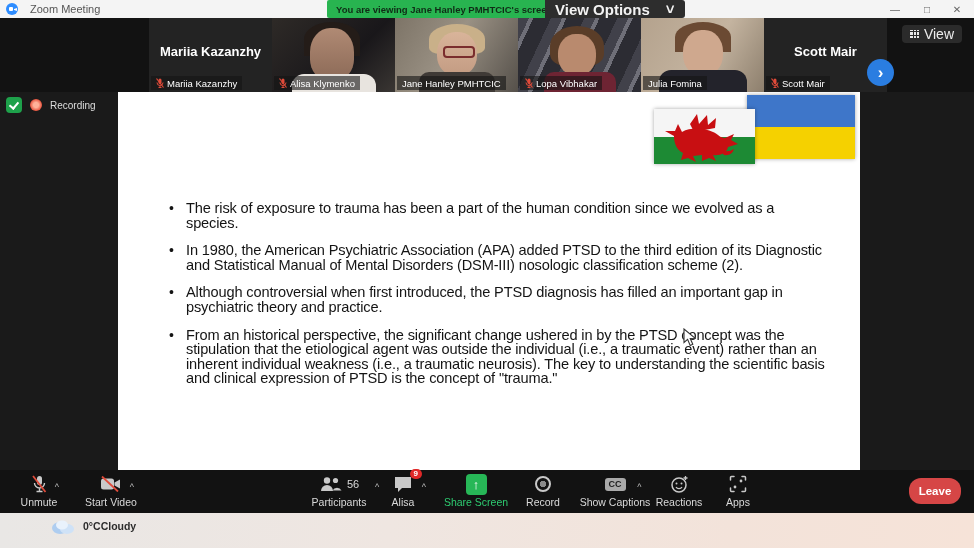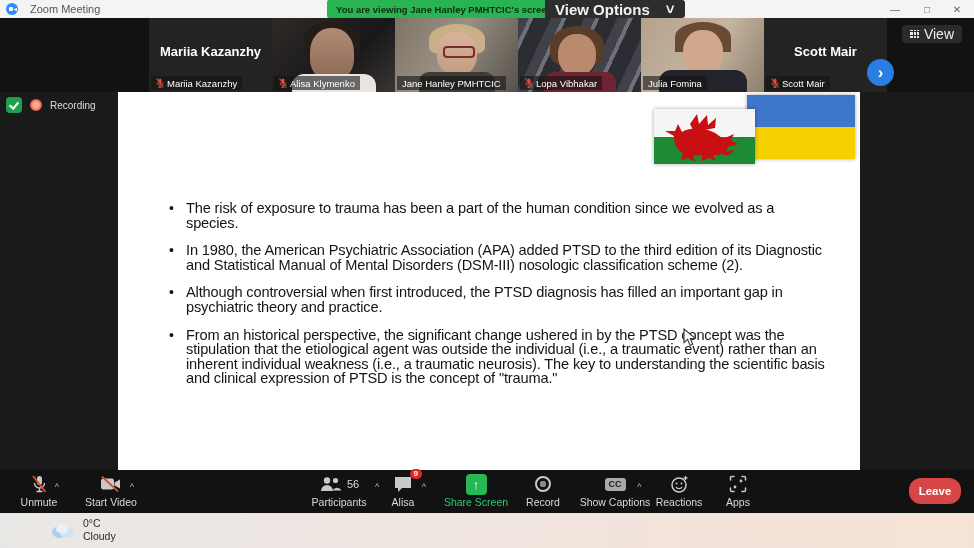--- a/index.html
+++ b/index.html
@@ -85,21 +85,21 @@
   .share-label{color:#2ecc71;}
   .rec-ic{width:16px;height:16px;border-radius:50%;border:2.5px solid #c9c9c9;box-sizing:border-box;background:radial-gradient(circle,#8a8a8a 0 38%,transparent 40%);}
   .cc-ic{background:#a9a9a9;color:#1c1c1c;font-size:9px;font-weight:bold;border-radius:3px;padding:2px 4px;line-height:1;}
   .leave-btn{position:absolute;right:13px;top:8px;width:52px;height:26px;background:#d64646;border:none;border-radius:12px;
     color:#fff;font-size:11.5px;font-weight:bold;display:flex;align-items:center;justify-content:center;}
 
   
   .taskbar{position:absolute;left:0;top:513px;width:974px;height:35px;
     background:linear-gradient(90deg,#e9e7e5 0%,#efe6e1 40%,#f3e3da 75%,#f6e3d8 100%);}
   .weather{position:absolute;left:50px;top:4px;display:flex;align-items:center;gap:7px;color:#2c2c2c;}
-  .wtxt{display:flex;flex-direction:column;font-size:10.5px;line-height:13px;}
+  .wtxt{display:flex;font-size:10.5px;line-height:13px;font-weight:bold;}
 </style>
 </head>
 <body>
 
 <div class="screen">
 
   <div class="titlebar">
     <div class="zlogo"></div>
     <div class="app-title">Zoom Meeting</div>
     <div class="banner">You are viewing Jane Hanley PMHTCIC's screen</div>

